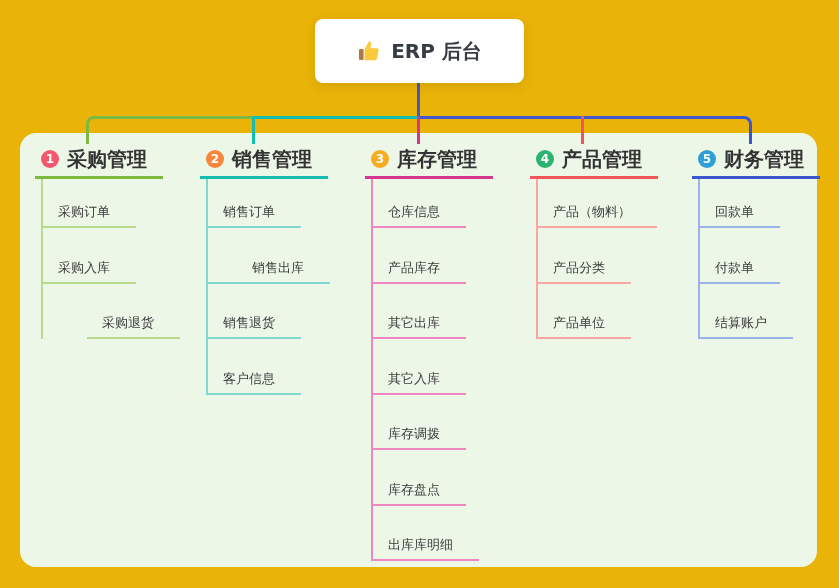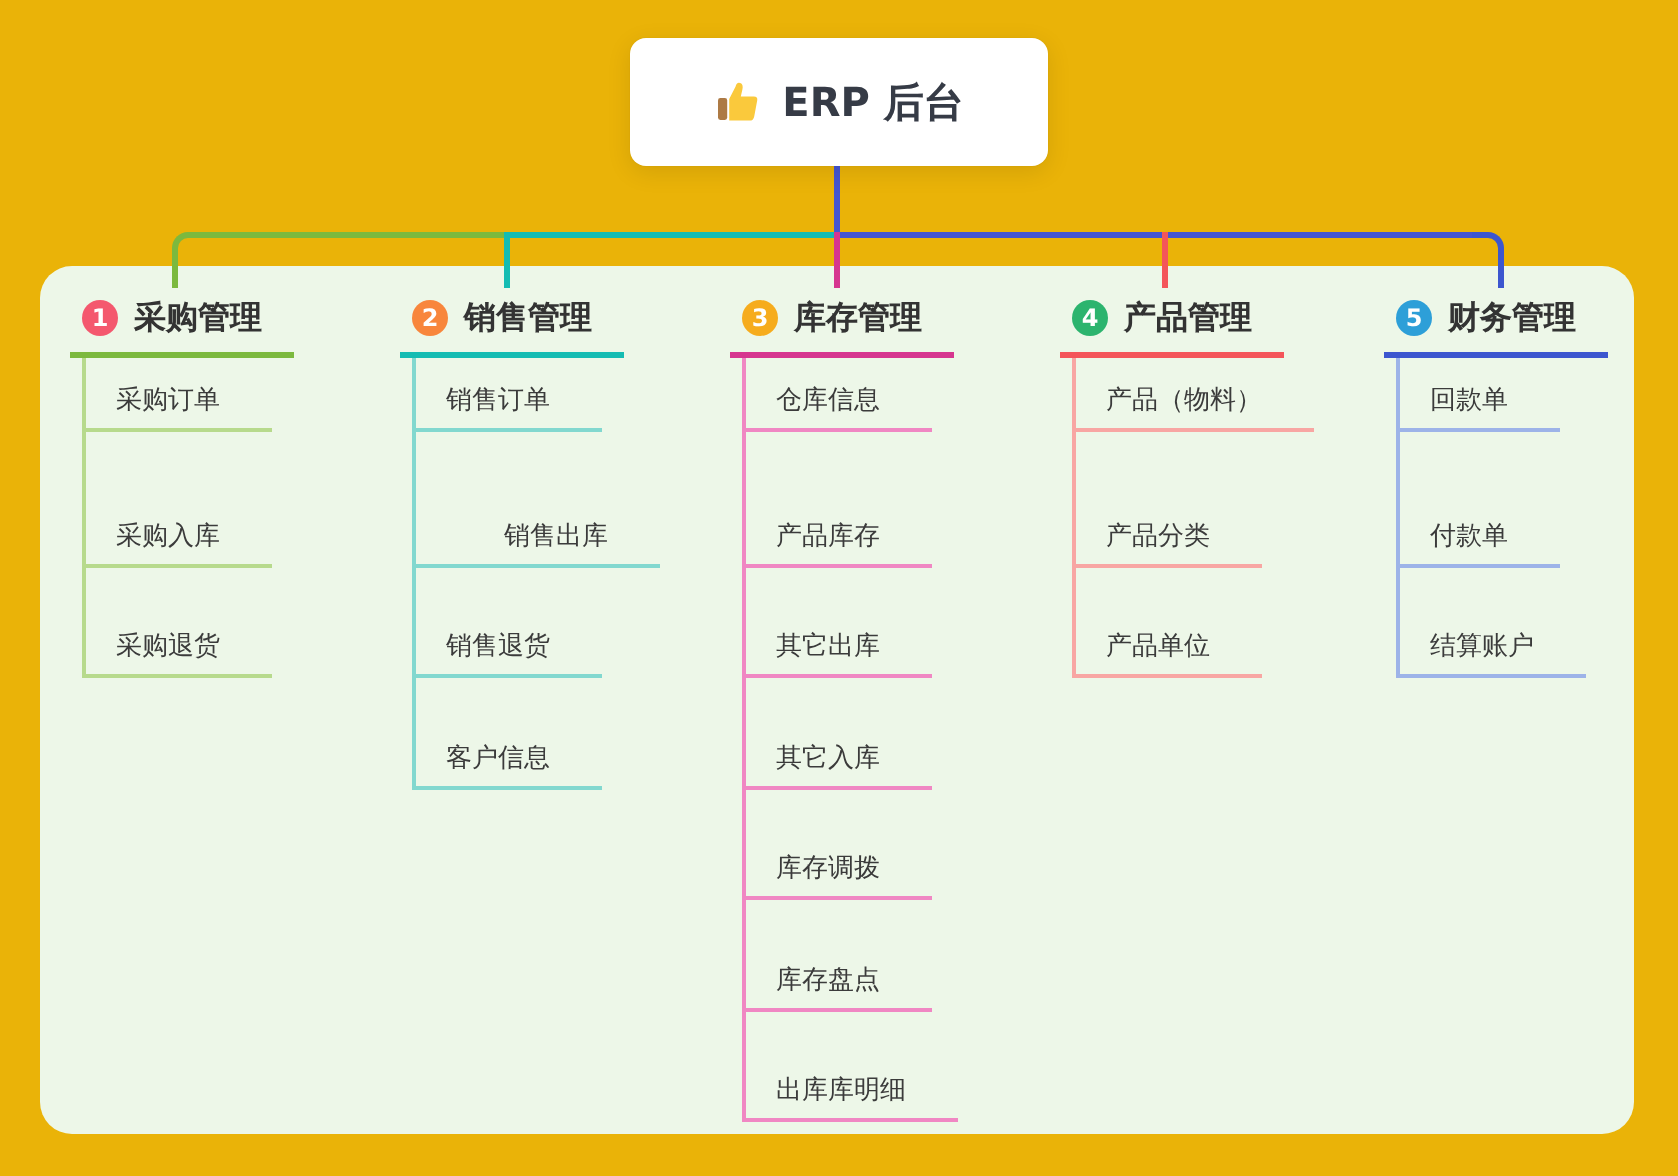--- a/index.html
+++ b/index.html
@@ -40,26 +40,26 @@
   
   .branch{position:absolute;top:148px;width:max-content;}
   .branch-1{left:35px;}  .branch-2{left:200px;}  .branch-3{left:365px;}
   .branch-4{left:530px;} .branch-5{left:692px;}
 
   .branch-header{display:inline-flex;align-items:center;gap:8px;
                  padding:0 16px 6px 6px;border-bottom:3px solid;cursor:pointer;}
   .badge{width:18px;height:18px;border-radius:50%;flex:0 0 18px;
          color:#ffffff;font-size:12px;font-weight:700;line-height:18px;
          text-align:center;}
-  .branch-label{font-size:16px;font-weight:700;color:#333333;
+  .branch-label{font-size:20px;font-weight:700;color:#333333;
                 line-height:22px;white-space:nowrap;}
 
   .children{margin-left:6px;border-left:2px solid var(--light);width:max-content;}
   .child-row{height:55.5px;display:flex;align-items:flex-end;}
-  .child-row:first-child{height:49px;align-items:center;}
+  .child-row:first-child{height:49px;}
   .child{border-bottom:2px solid var(--light);padding:0 26px 5px 15px;
          font-size:13px;color:#3b3b3b;white-space:nowrap;cursor:pointer;}
 </style>
 </head>
 <body>
 
 <div class="canvas">
 
   <div class="panel"></div>
 
@@ -91,21 +91,21 @@
       <span class="branch-label">采购管理</span>
     </div>
     <div class="children" style="--light: #b7da8c;">
       <div class="child-row">
           <span class="child" style="border-bottom-color: rgb(183, 218, 140);">采购订单</span>
         </div>
       <div class="child-row">
           <span class="child" style="border-bottom-color: rgb(183, 218, 140);">采购入库</span>
         </div>
       <div class="child-row">
-          <span class="child" style="border-bottom-color: rgb(183, 218, 140);">采购退货</span>
+          <span class="child" style="border-bottom-color: rgb(183, 218, 140); margin-left: 44px;">采购退货</span>
         </div>
     </div>
   </div>
 
   <div class="branch branch-2">
     <div class="branch-header" style="border-bottom-color: rgb(20, 188, 178);">
       <span class="badge" style="background: rgb(248, 134, 60);">2</span>
       <span class="branch-label">销售管理</span>
     </div>
     <div class="children" style="--light: #82d8cf;">

